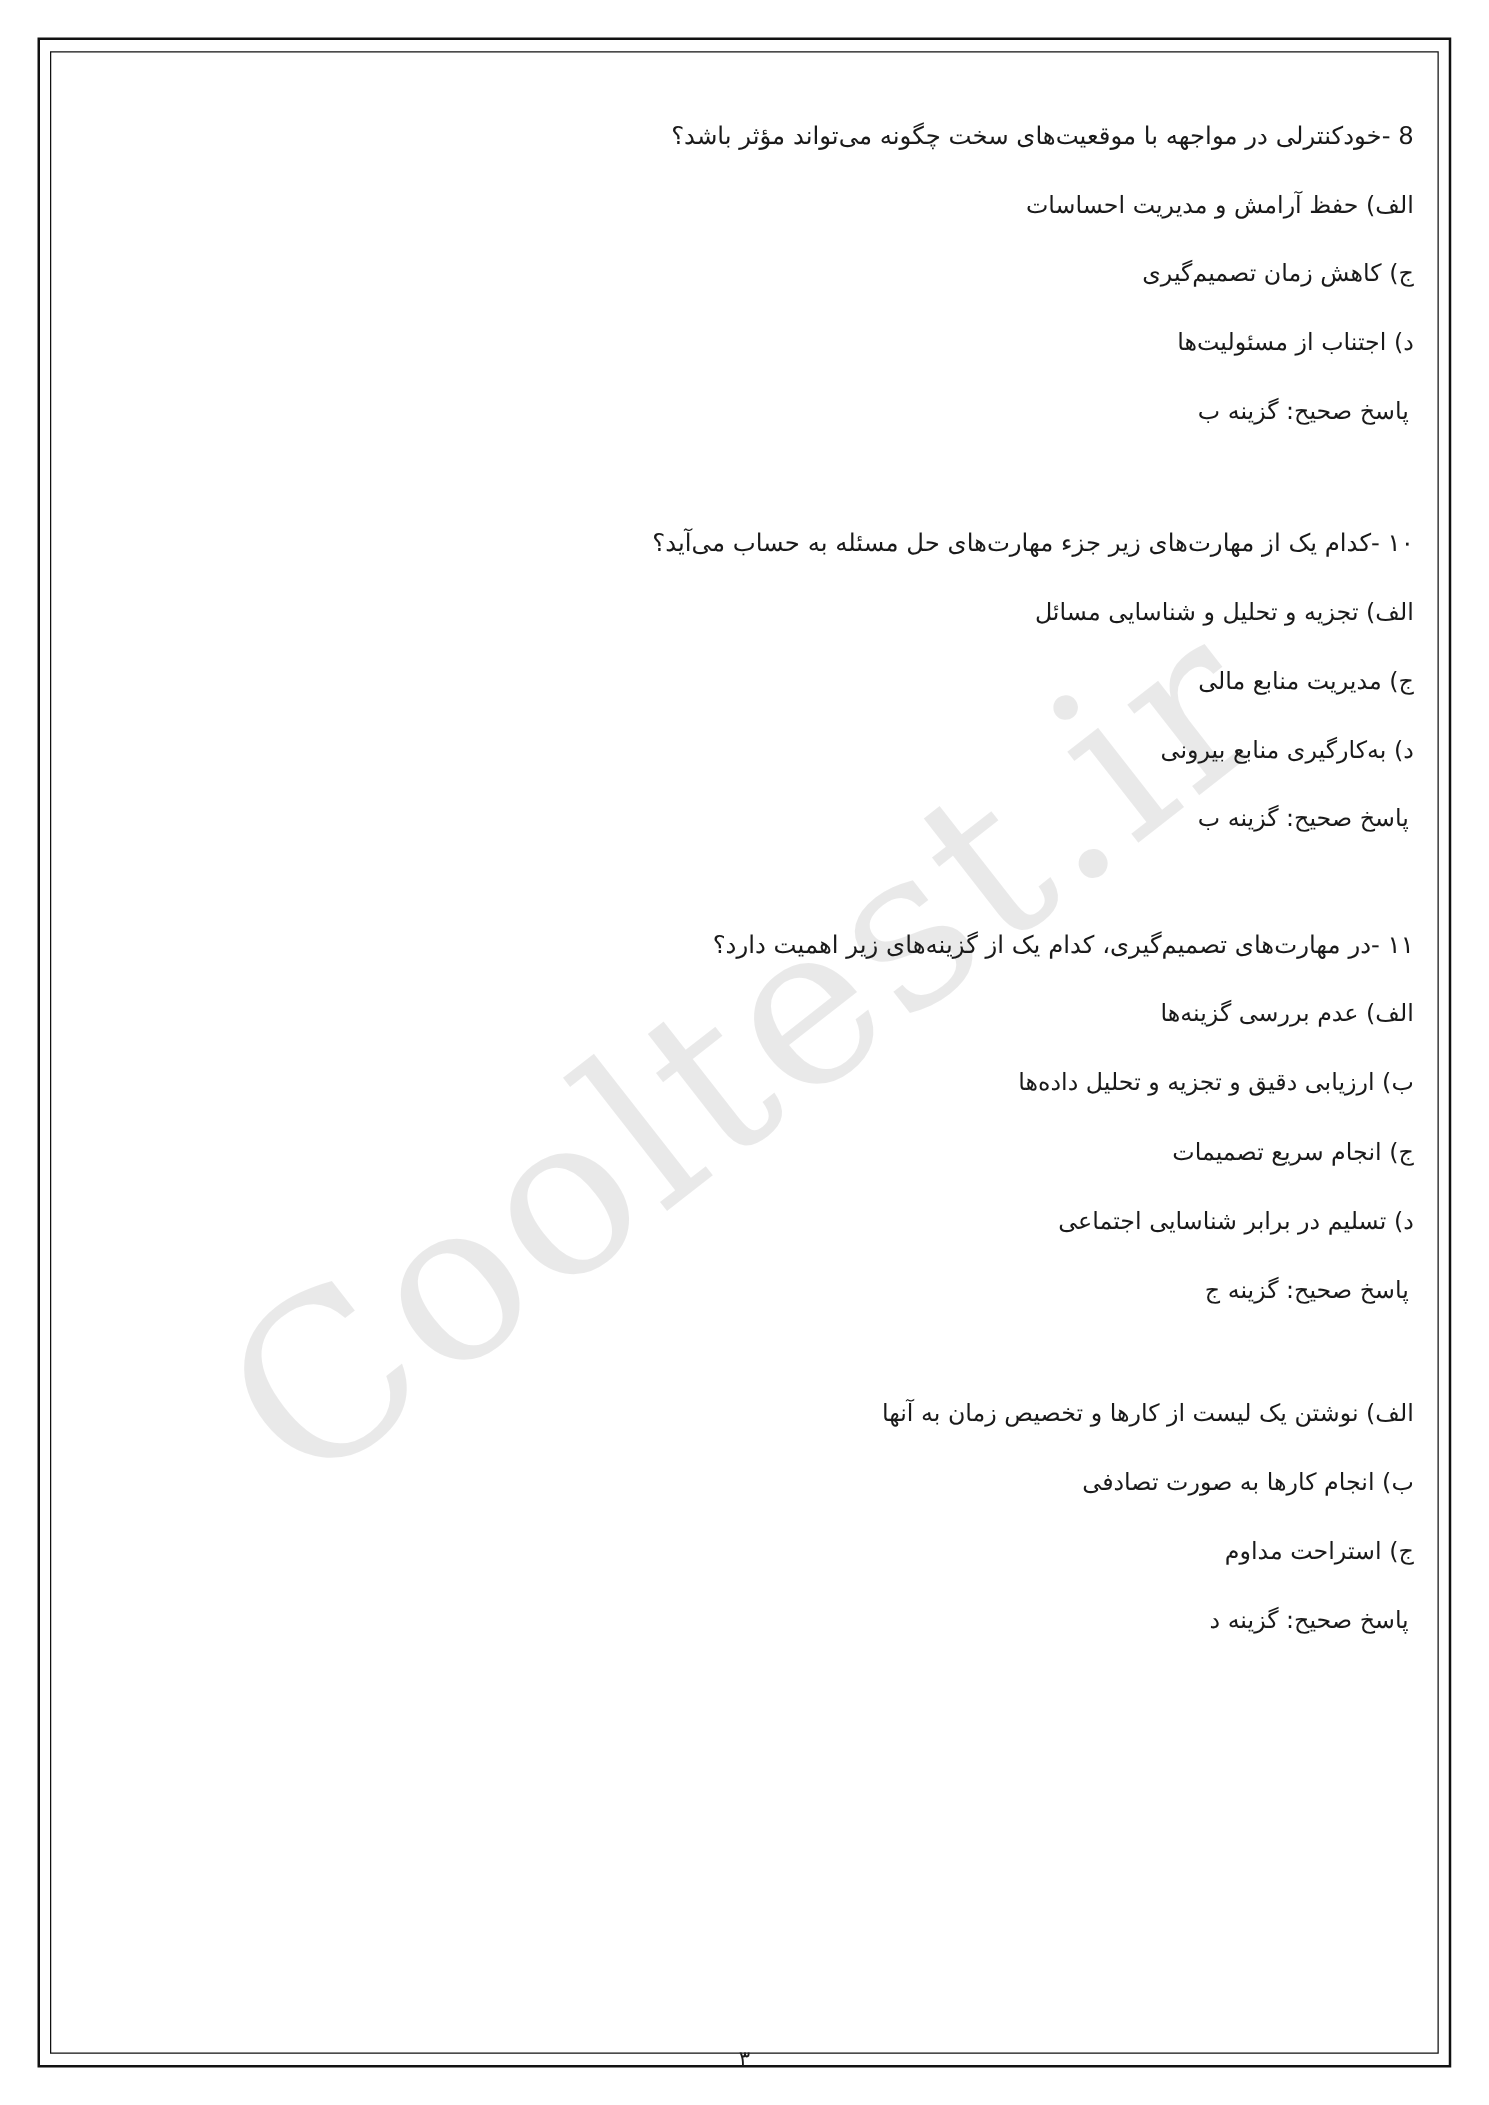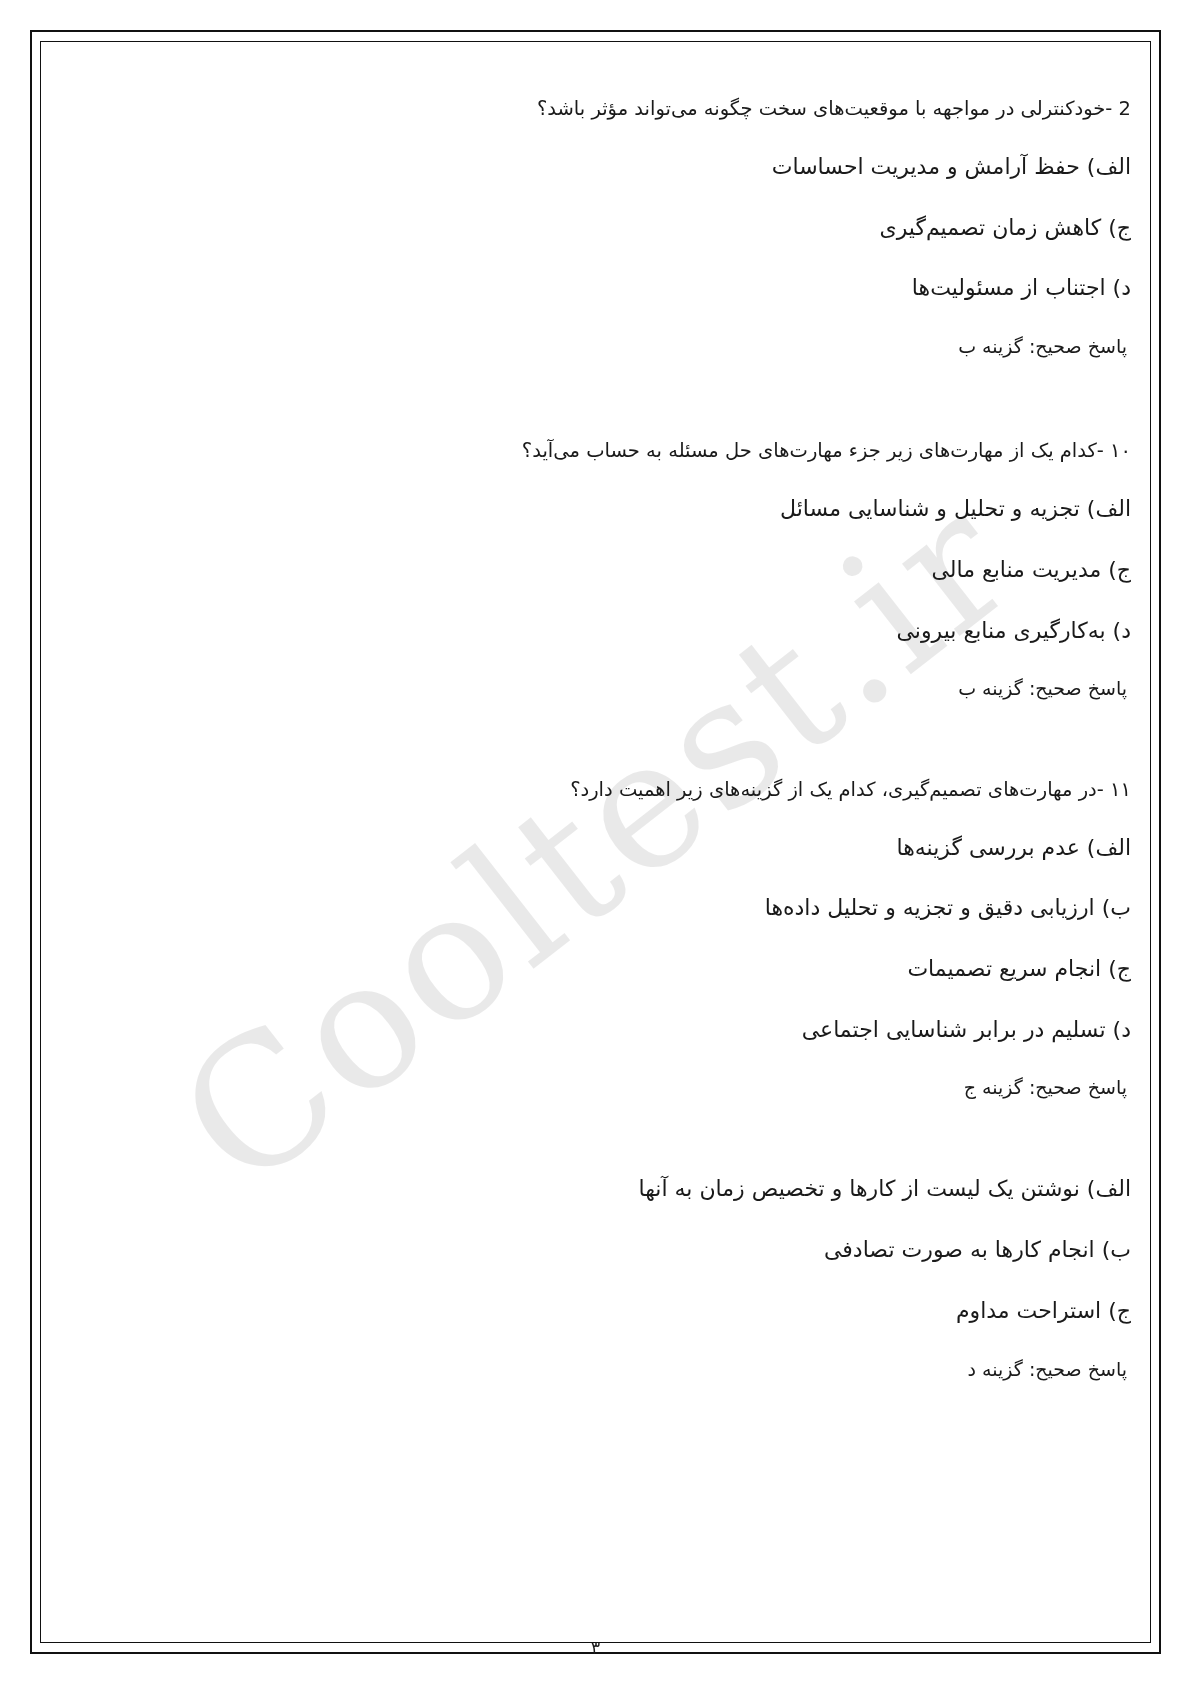--- a/index.html
+++ b/index.html
@@ -68,21 +68,21 @@
     margin-bottom: 42px;
   }
   .qtext {
     font-size: 19.5px;
     line-height: 1.9;
     color: #1a1a1a;
     margin: 0 0 20px 0;
     padding-left: 8px;
   }
   .opt {
-    font-size: 22px;
+    font-size: 19px;
     line-height: 1.85;
     color: #1a1a1a;
     margin: 0 0 20px 0;
   }
   .answer {
     font-size: 19px;
     line-height: 1.85;
     color: #1a1a1a;
     margin: 4px;
   }
@@ -107,21 +107,21 @@
   <div class="frame-outer"></div>
   <div class="frame-inner"></div>
 
   <div class="watermark">
     <span>Cooltest.ir</span>
   </div>
 
   <div class="content">
 
     <div class="qblock">
-      <p class="qtext">2 -خودکنترلی در مواجهه با موقعیت‌های سخت چگونه می‌تواند مؤثر باشد؟</p>
+      <p class="qtext">8 -خودکنترلی در مواجهه با موقعیت‌های سخت چگونه می‌تواند مؤثر باشد؟</p>
       <p class="opt">الف) حفظ آرامش و مدیریت احساسات</p>
       <p class="opt">ج) کاهش زمان تصمیم‌گیری</p>
       <p class="opt">د) اجتناب از مسئولیت‌ها</p>
       <p class="answer">پاسخ صحیح: گزینه ب</p>
     </div>
 
     <div class="spacer-1"></div>
 
     <div class="qblock">
       <p class="qtext">۱۰ -کدام یک از مهارت‌های زیر جزء مهارت‌های حل مسئله به حساب می‌آید؟</p>

